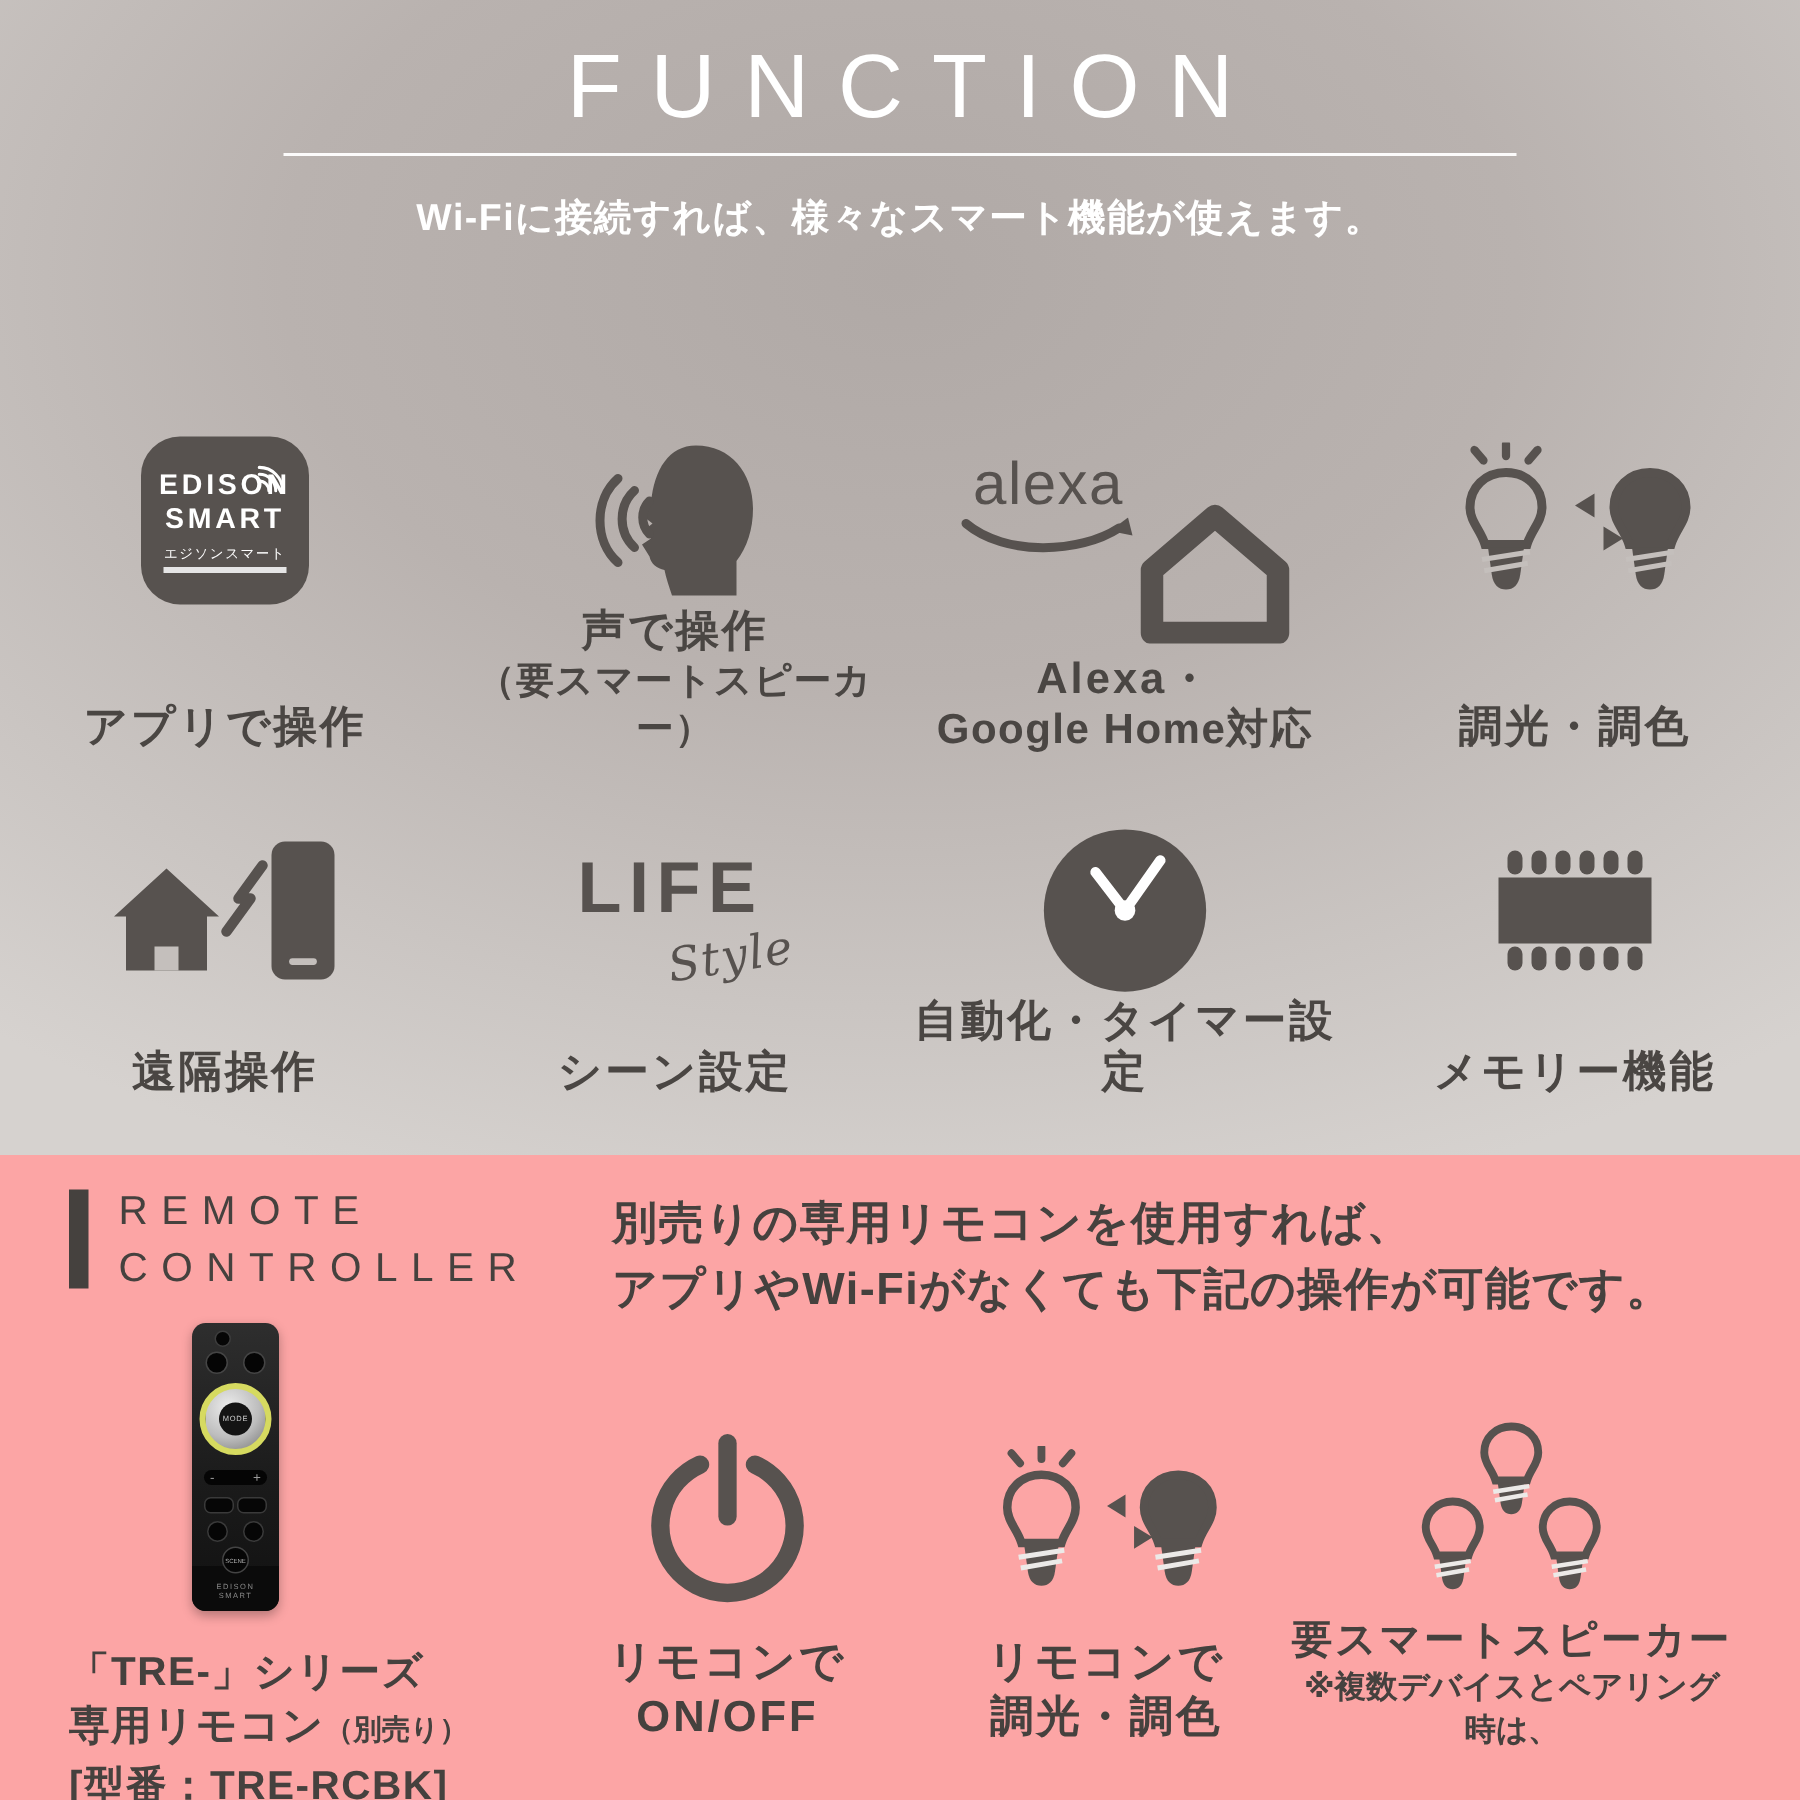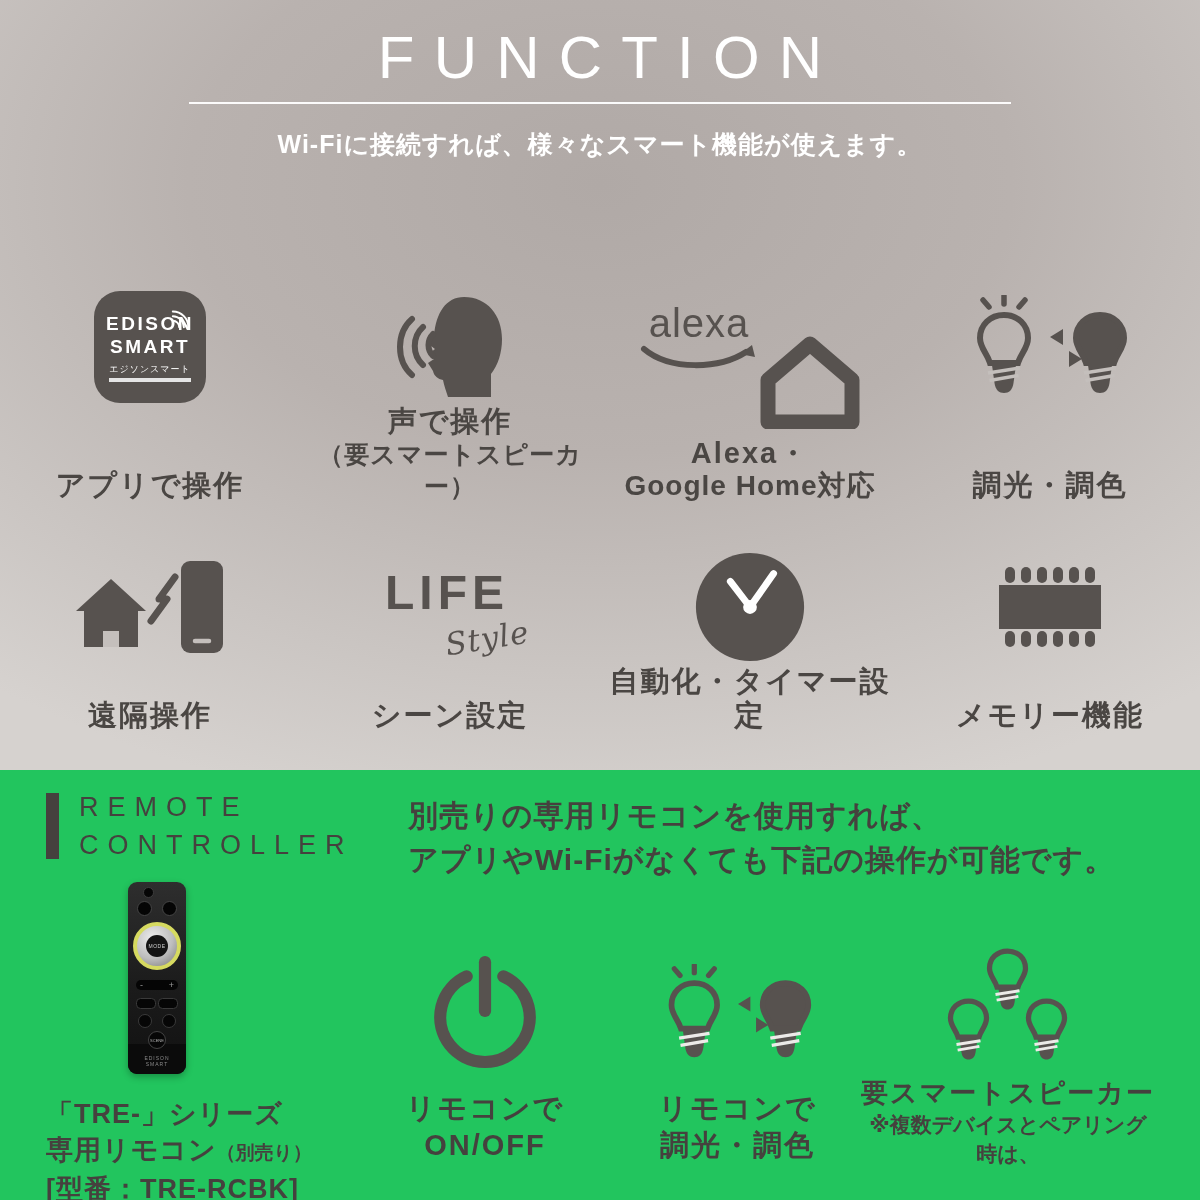--- a/index.html
+++ b/index.html
@@ -59,21 +59,21 @@
   
   .life-logo{position:relative;color:#57524f;width:130px;height:78px;}
   .life-word{font-size:48px;font-weight:bold;letter-spacing:5px;line-height:50px;}
   .style-word{
     position:absolute;right:-14px;bottom:-10px;
     font-family:"DejaVu Serif",serif;font-style:italic;
     font-size:31px;transform:rotate(-9deg);letter-spacing:1px;
   }
   
   .bottom-section{
-    position:absolute;top:770px;left:0;width:1200px;height:430px;background:#22c55e;
+    position:absolute;top:770px;left:0;width:1200px;height:430px;background:#fca5a5;
   }
   .rc-heading{position:absolute;left:46px;top:18px;display:flex;}
   .rc-bar{width:13px;height:66px;background:#45413e;margin-top:5px;}
   .rc-lines{margin-left:20px;color:#45413e;font-size:27px;letter-spacing:9px;line-height:38px;font-weight:500;}
   .rc-desc{position:absolute;left:408px;top:24px;color:#45413e;font-size:30px;font-weight:bold;line-height:44px;letter-spacing:1px;}
   
   .remote{
     position:absolute;left:128px;top:112px;width:58px;height:192px;
     background:linear-gradient(180deg,#2e2e2e 0%,#1b1b1b 55%,#111 100%);
     border-radius:9px;box-shadow:0 3px 7px rgba(0,0,0,.28);

